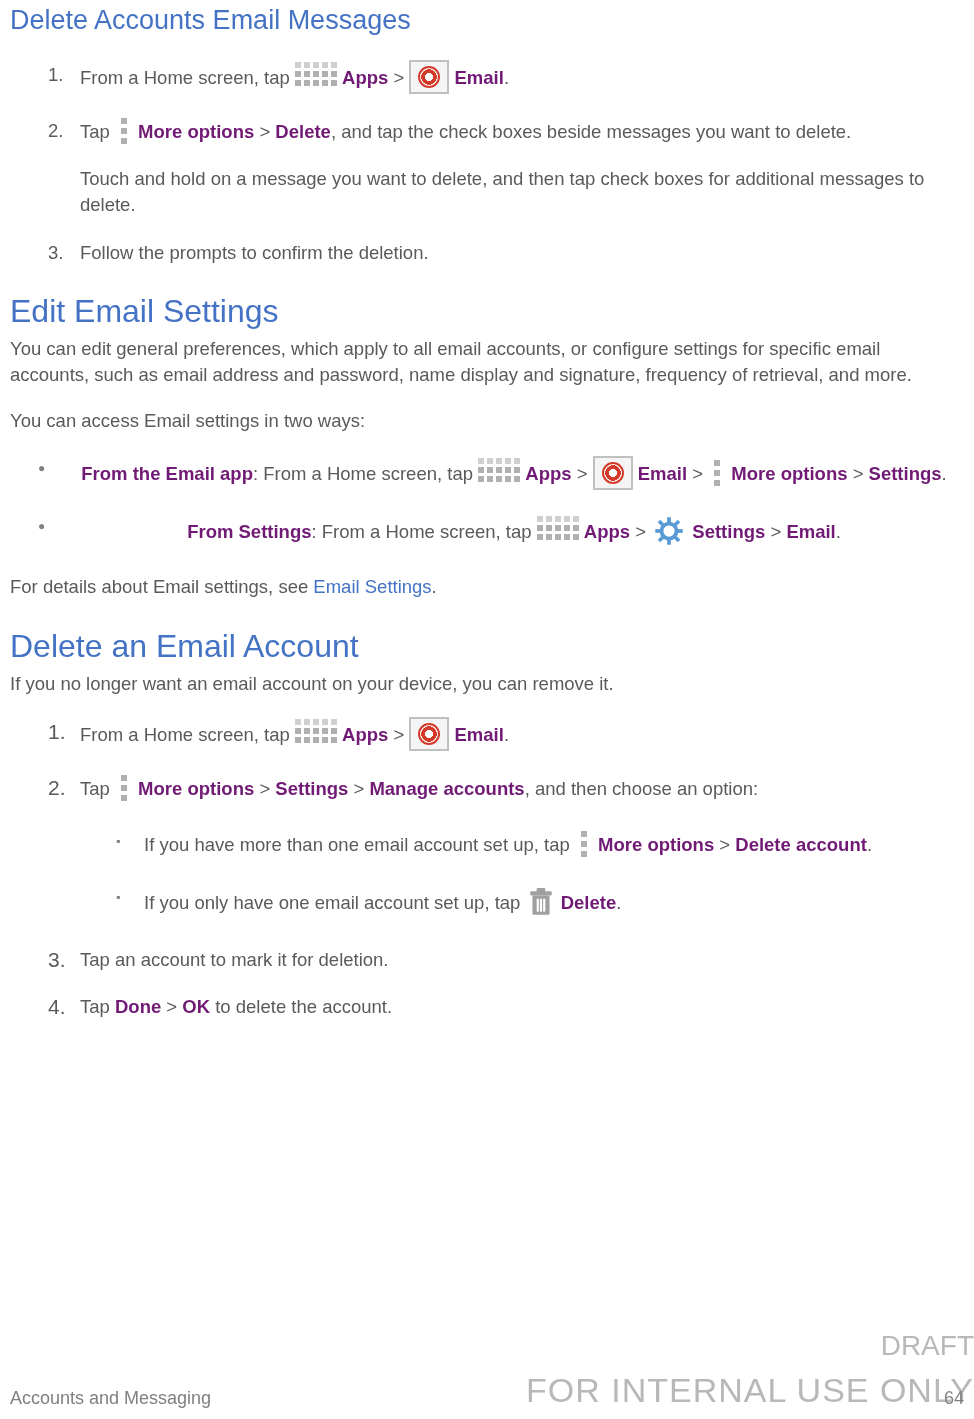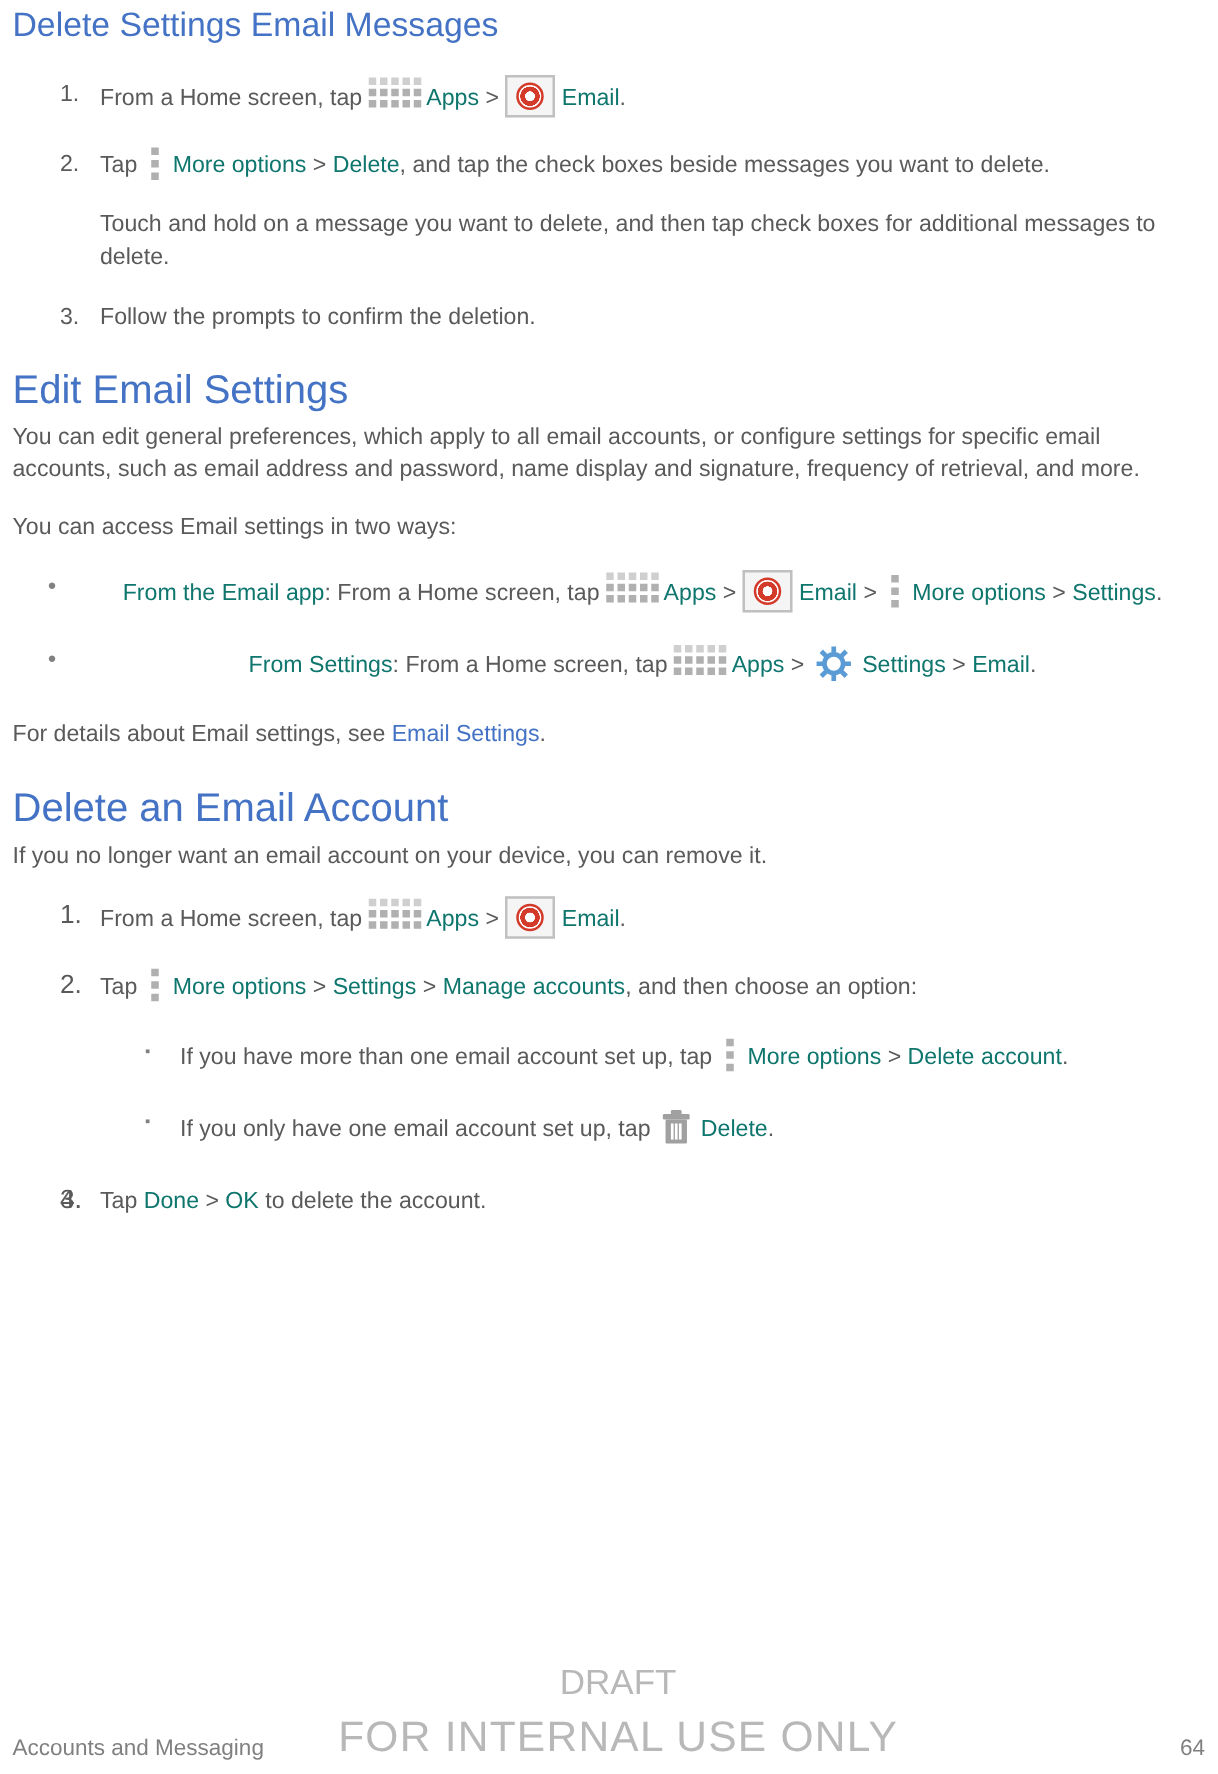--- a/index.html
+++ b/index.html
@@ -76,21 +76,21 @@
     }
     ul.squares > li::before {
       content: "▪";
       position: absolute;
       left: 0;
       top: 2px;
       font-size: 12px;
       color: #808080;
     }
     .sub { margin: 18px 0; }
-    .bold { font-weight: normal; color: #0f766e; }
+    .bold { font-weight: bold; color: #701a75; }
     .link { color: #4472c4; }
     .icon {
       display: inline-block;
       vertical-align: middle;
       position: relative;
       top: -2px;
     }
     .icon-apps {
       width: 42px; height: 30px;
       display: inline-flex; flex-direction: column; gap: 3px;
@@ -134,33 +134,33 @@
       left: 10px; right: 10px; bottom: 8px;
       display: flex; align-items: flex-end; justify-content: space-between;
       color: #808080;
       text-align: right;
     }
     .footer .left { font-size: 18px; }
     .footer .right { font-size: 18px; }
     .watermark {
       position: absolute;
       left: 0; right: 0; bottom: 4px;
-      text-align: center;
+      text-align: right;
       color: #b8b8b8;
       font-size: 28px;
       pointer-events: none;
       padding-left: 15px;
     }
     .watermark .line1 { font-size: 28px; margin-bottom: 2px; }
     .watermark .line2 { font-size: 34px; letter-spacing: 1px; }
   </style>
 </head>
 <body>
 
-<h1>Delete Settings Email Messages</h1>
+<h1>Delete Accounts Email Messages</h1>
 <ol>
   <li>
     <span class="num">1.</span>
     <span>From a Home screen, tap </span>
     <span class="icon icon-apps">
       <span class="row light">
           <span class="sq"></span>
           <span class="sq"></span>
           <span class="sq"></span>
           <span class="sq"></span>
@@ -375,20 +375,21 @@
               <rect x="11" y="11" width="2" height="12" fill="#fff"></rect>
               <rect x="14" y="11" width="2" height="12" fill="#fff"></rect>
             </svg>
         </span>
         <span class="bold">Delete</span><span>.</span>
       </li>
     </ul>
   </li>
   <li>
     <span class="num">3.</span>
+    <span>Tap an account to mark it for deletion.</span>
   </li>
   <li>
     <span class="num">4.</span>
     <span>Tap </span><span class="bold">Done</span>
     <span> &gt; </span>
     <span class="bold">OK</span><span> to delete the account.</span>
   </li>
 </ol>
 
 <div class="watermark">

